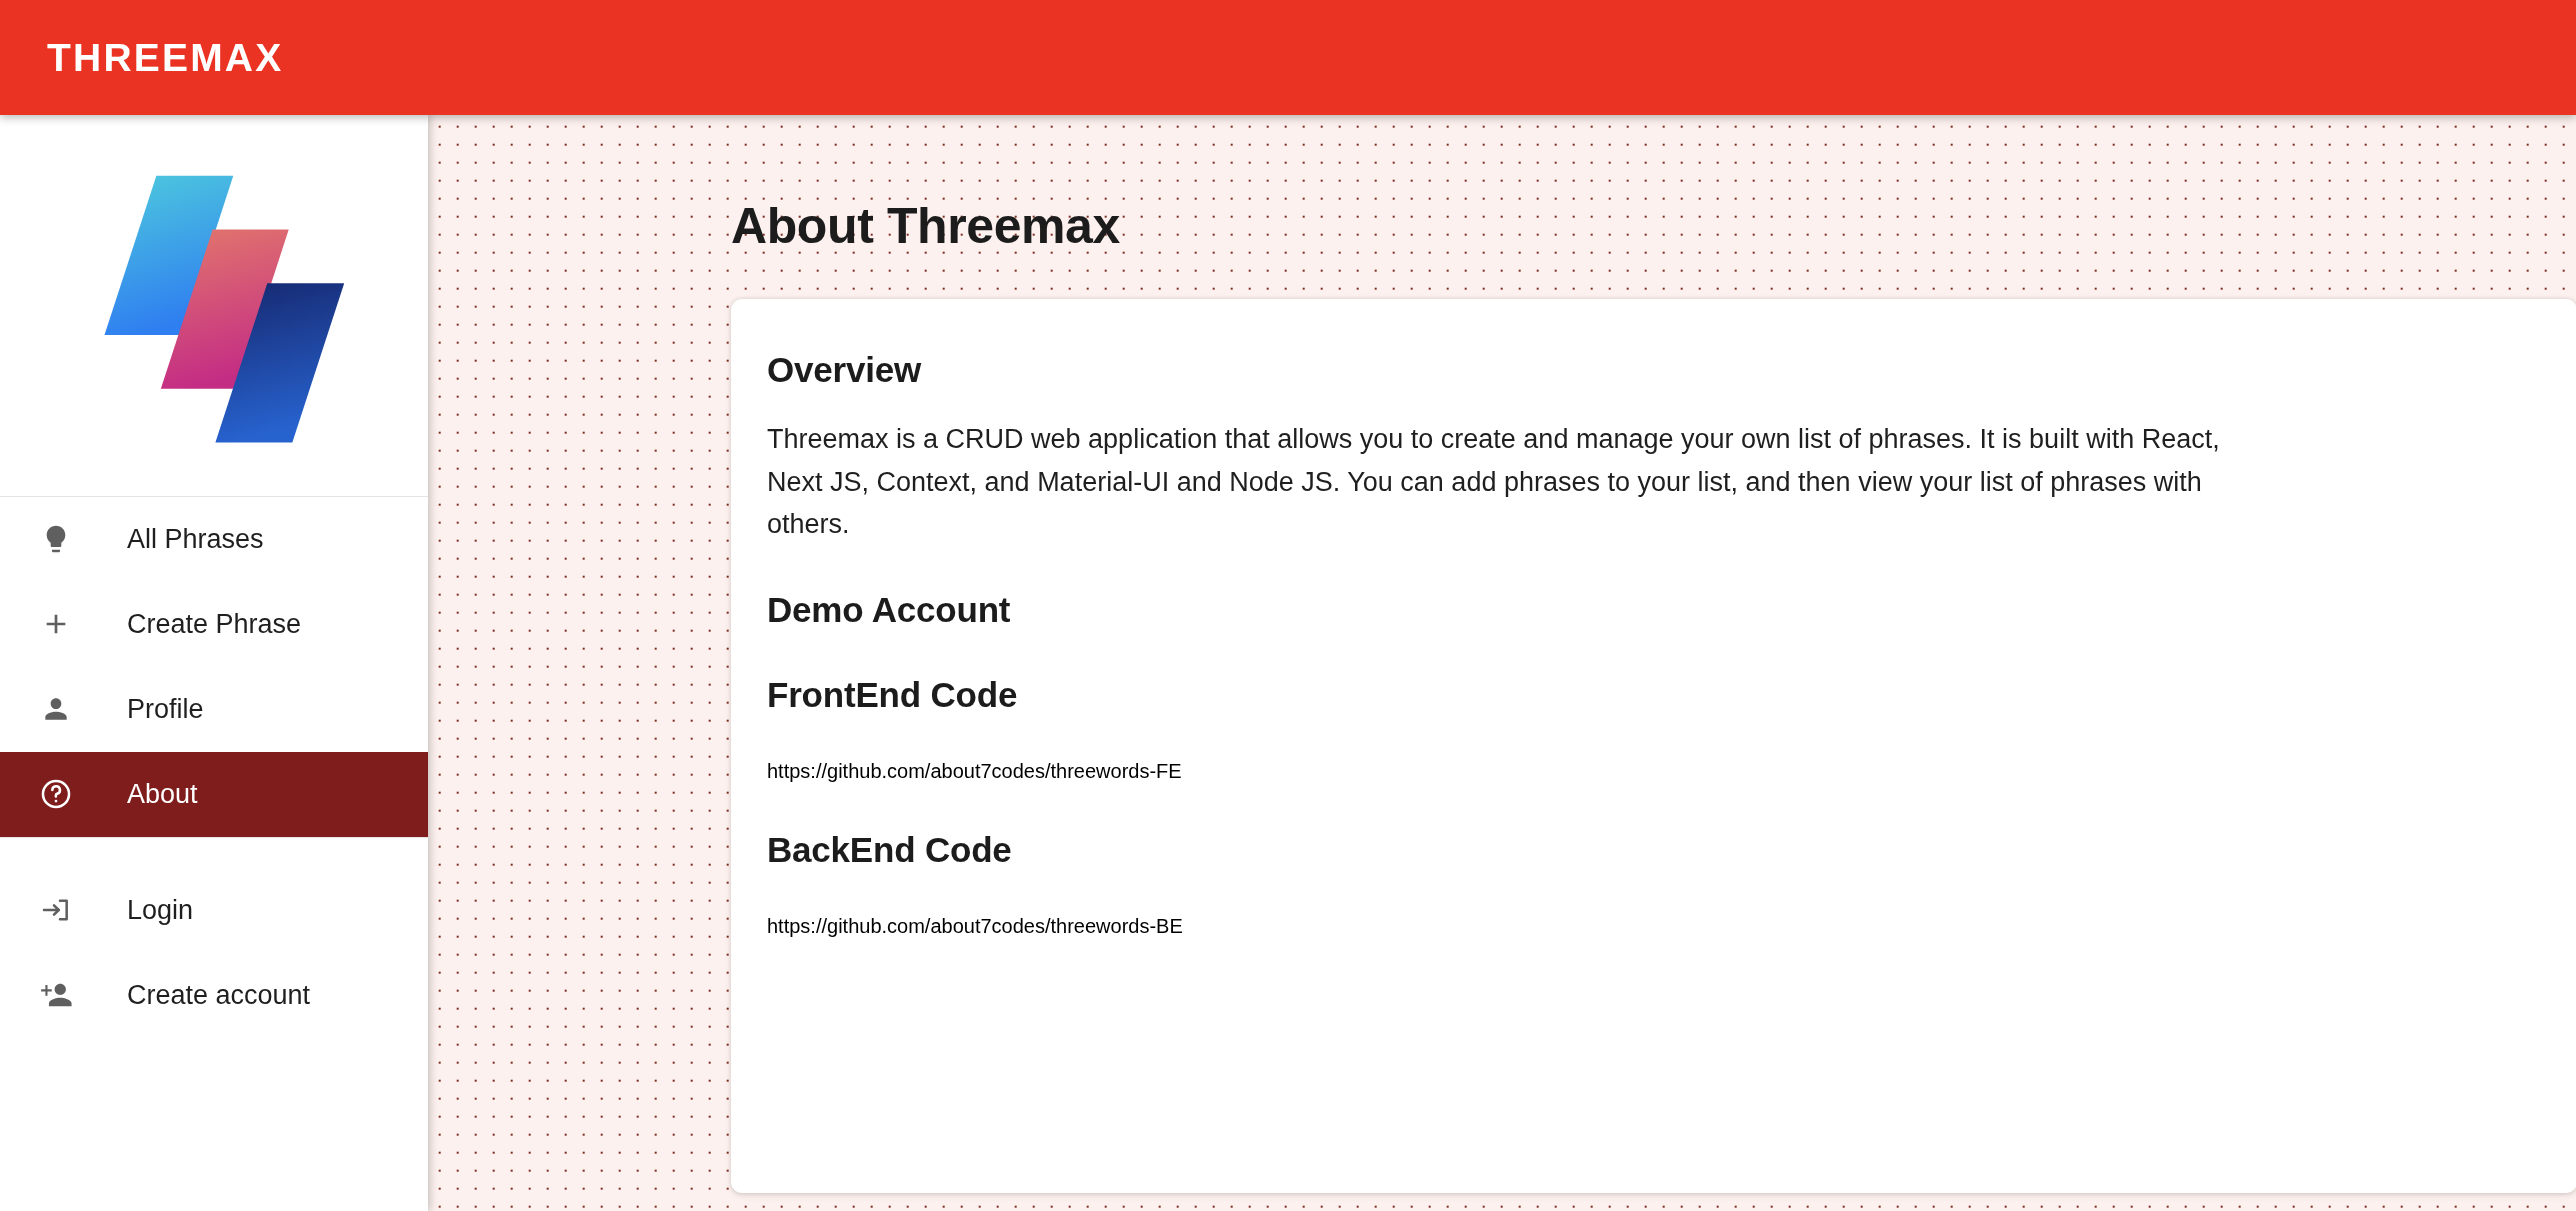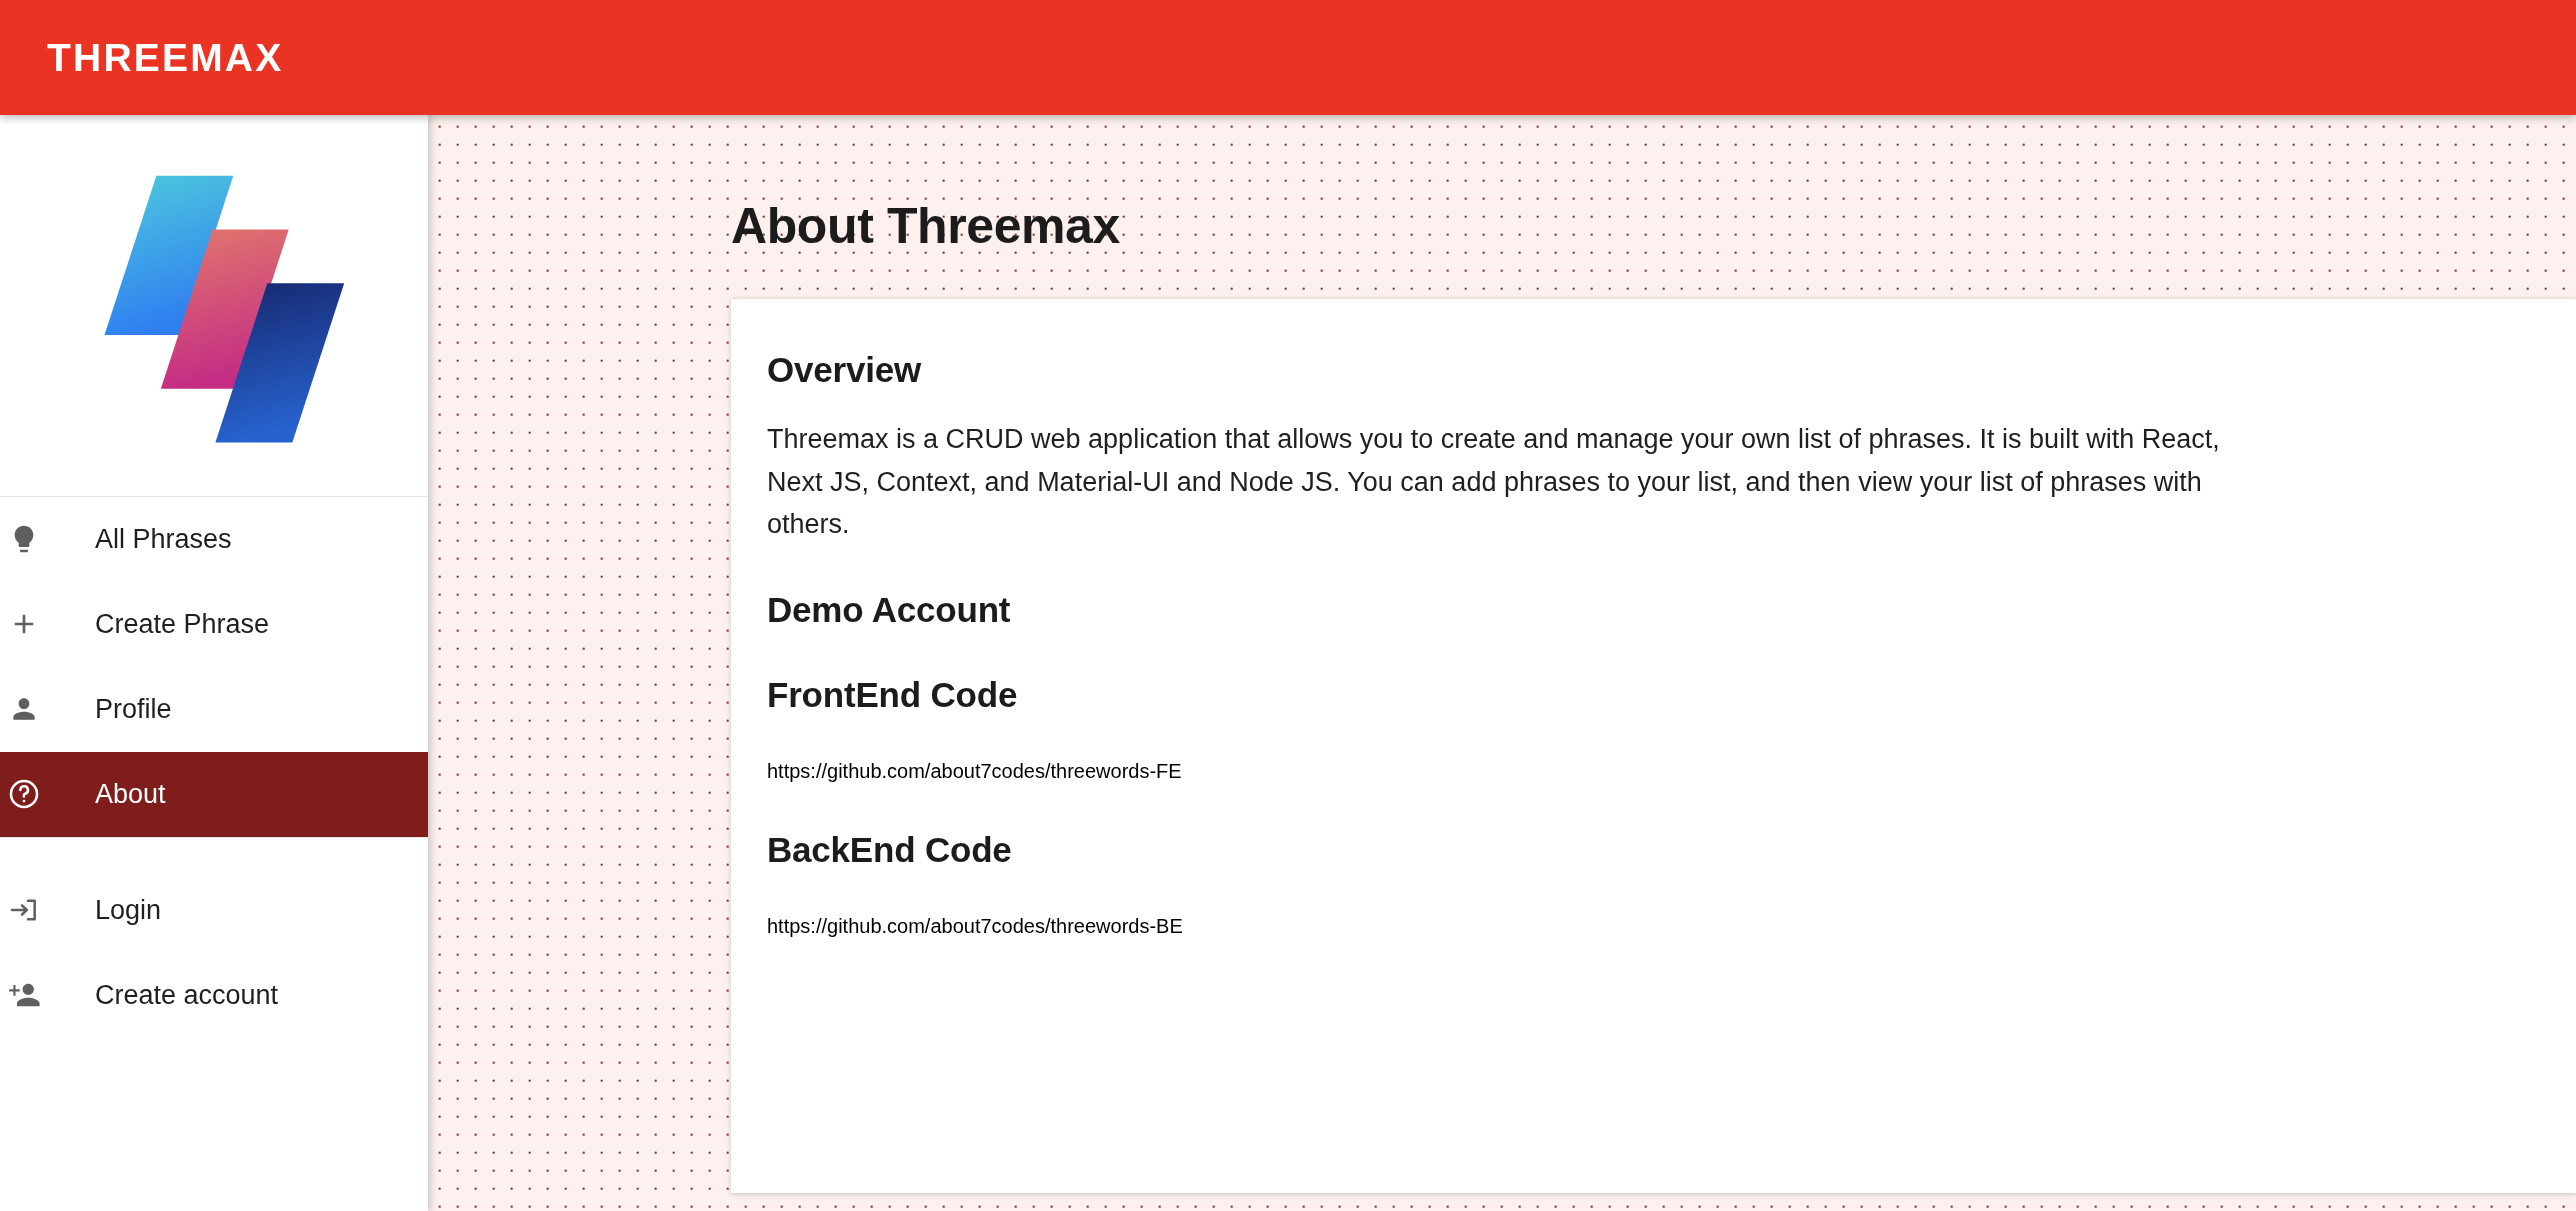--- a/index.html
+++ b/index.html
@@ -70,20 +70,21 @@
     background: #e4e4e4;
     width: 100%;
   }
 
   .navlist { padding: 0; margin: 0; list-style: none; }
 
   .navitem {
     display: flex;
     align-items: center;
     height: 85px;
+    padding-left: 32px;
     cursor: pointer;
     background: transparent;
   }
   .navitem.active { background: #7f1d1d; }
   .navitem .nav-icon {
     width: 48px;
     min-width: 48px;
     display: flex;
     align-items: center;
     justify-content: center;
@@ -126,21 +127,21 @@
     margin-top: 84px;
     line-height: 1.1;
   }
 
   .card {
     margin-left: 303px;
     margin-top: 45px;
     width: 1846px;
     min-height: 894px;
     background: #ffffff;
-    border-radius: 1px;
+    border-radius: 11px;
     box-shadow: 0 0.9px 4.5px rgba(0,0,0,0.14), 0 2.7px 9px rgba(0,0,0,0.06);
     padding: 50px 48px 54px 36px;
   }
 
   .section-h {
     font-size: 35px;
     font-weight: bold;
     color: #1c1c1c;
     letter-spacing: -0.2px;
     line-height: 1.2;

